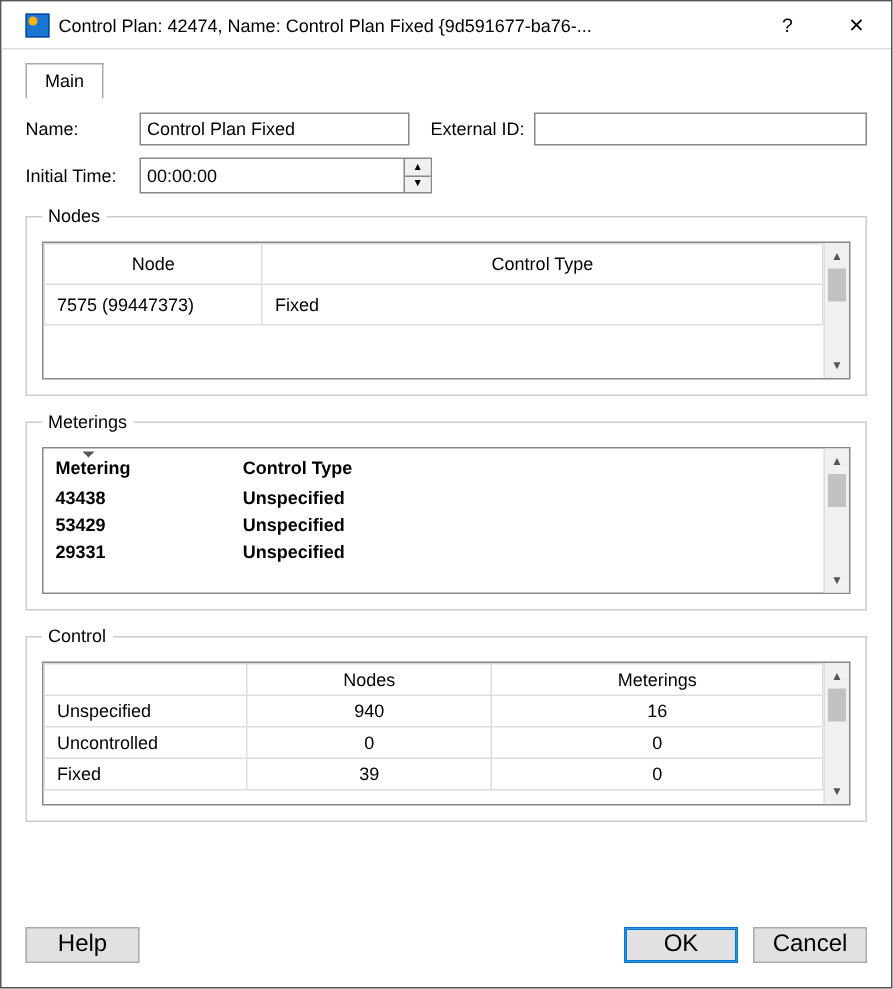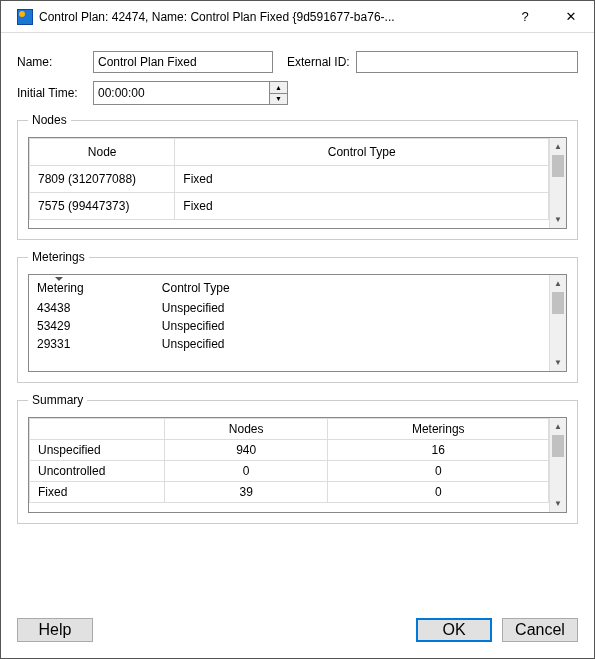--- a/index.html
+++ b/index.html
@@ -157,21 +157,21 @@
 .nodes-tbl th, .nodes-tbl td {
   border: 1px solid #ddd;
   padding: 6px 8px;
   text-align: left;
   font-weight: normal;
 }
 .nodes-tbl th { text-align: center; margin-left: 32px; }
 .met-tbl th, .met-tbl td {
   padding: 2px 8px;
   text-align: left;
-  font-weight: normal;
+  font-weight: bold;
 }
 .met-tbl th {
   position: relative;
   padding-bottom: 4px;
 }
 .met-sort::before {
   content: "";
   position: absolute;
   top: -2px; left: 26px;
   border-left: 4px solid transparent;
@@ -212,20 +212,23 @@
 
 <div class="titlebar">
   <div class="title-icon"></div>
   <div class="title-text">Control Plan: 42474, Name: Control Plan Fixed  {9d591677-ba76-...</div>
   <div class="titlebar-btn">?</div>
   <div class="titlebar-btn">✕</div>
 </div>
 
 <div class="content">
 
+  <div class="tabs">
+    <div class="tab">Main</div>
+  </div>
   <div class="tab-line"></div>
 
   <div class="row">
     <span class="lbl">Name:</span>
     <input class="name-input" type="text" value="Control Plan Fixed" style="">
     <span style="margin-left:8px">External ID:</span>
     <input class="ext-input" type="text" value="" style="">
   </div>
 
   <div class="row">
@@ -243,24 +246,20 @@
     <legend>Nodes</legend>
     <div class="tbl-wrap" style="height:92px">
       <div class="tbl-body">
         <table class="nodes-tbl">
           <tbody>
               <tr>
             <th style="width:28%">Node</th>
             <th>Control Type</th>
           </tr>
           <tr>
-            <td>7809 (312077088)</td>
-            <td>Fixed</td>
-          </tr>
-          <tr>
             <td>7575 (99447373)</td>
             <td>Fixed</td>
           </tr>
         </tbody>
           </table>
       </div>
       <div class="scrollbar">
         <div class="sb-btn">▲</div>
         <div class="sb-track">
             <div class="sb-thumb"></div>
@@ -299,21 +298,21 @@
         <div class="sb-btn">▲</div>
         <div class="sb-track">
             <div class="sb-thumb"></div>
           </div>
         <div class="sb-btn">▼</div>
       </div>
     </div>
   </fieldset>
 
   <fieldset>
-    <legend>Summary</legend>
+    <legend>Control</legend>
     <div class="tbl-wrap" style="height:96px">
       <div class="tbl-body">
         <table class="sum-tbl">
           <tbody>
               <tr>
             <th style="width:26%"></th>
             <th>Nodes</th>
             <th>Meterings</th>
           </tr>
           <tr>

